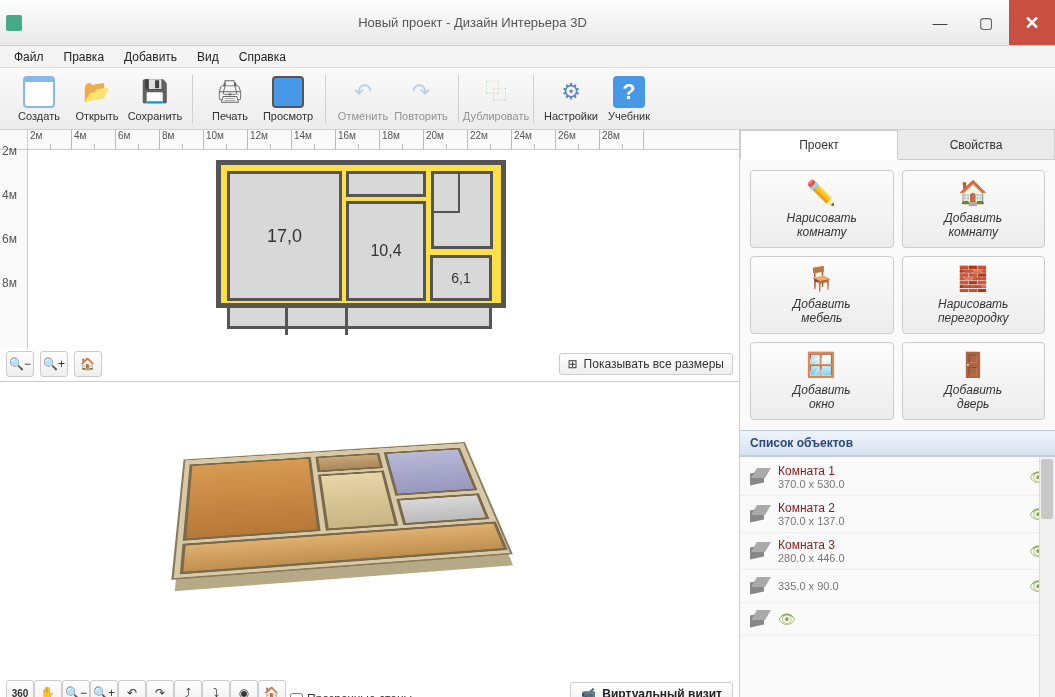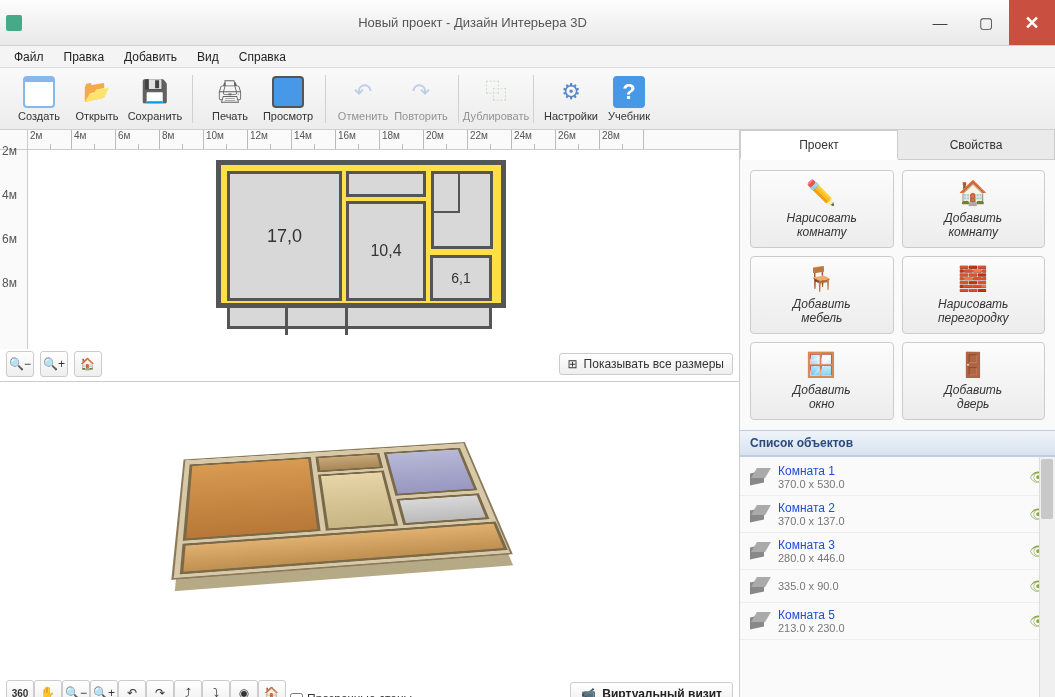--- a/index.html
+++ b/index.html
@@ -76,21 +76,21 @@
 .design-btn .ic { width: 30px; height: 30px; display: flex; align-items: center; justify-content: center; font-size: 24px; }
 .design-btn .t { line-height: 1.15; font-style: italic; }
 
 .objlist { flex: 1; overflow-y: auto; position: relative; border-top:1px solid #c0cde0;}
 .objlist-inner { padding: 2px 0; }
 .obj { display: flex; align-items: center; padding: 5px 8px; border-bottom: 1px solid #eee; gap: 8px; cursor: pointer; }
 .obj .cube { width: 22px; height: 22px; position: relative; }
 .obj .cube::before { content:""; position:absolute; left:2px; top:6px; width:14px; height:12px; background:#888; transform: skewY(-12deg);}
 .obj .cube::after { content:""; position:absolute; left:6px; top:2px; width:14px; height:10px; background:#aaa; transform: skewX(-30deg);}
 .obj .txt { flex: 1; }
-.obj .name { font-size: 12px; color: #1d4ed8; }
+.obj .name { font-size: 12px; color: #7f1d1d; }
 .obj .dim { font-size: 11px; color: #777; }
 .obj .eye { font-size: 14px; color: #8aaa4a; }
 .scrollbar-track { position:absolute; right:0; top:0; bottom:0; width:16px; background:#f0f0f0; border-left:1px solid #ddd;}
 .scrollbar-thumb { position:absolute; right:2px; top:2px; width:12px; height:60px; background:#c8c8c8; border-radius:2px;}
 
 
 .ic-new{background:#fff;border:2px solid #88b8e8;border-top:6px solid #88b8e8;}
 .ic-open{color:#e8a838;}
 .ic-save{color:#4878c8;}
 .ic-print{color:#666;}
@@ -351,24 +351,20 @@
           </div>
           <div class="obj">
             <div class="cube"></div>
             <div class="txt">
               <div class="dim">335.0 x 90.0</div>
             </div>
             <div class="eye">👁</div>
           </div>
           <div class="obj">
             <div class="cube"></div>
-            <div class="txt">
-              <div class="name">Комната 5</div>
-              <div class="dim">213.0 x 230.0</div>
-            </div>
             <div class="eye">👁</div>
           </div>
         </div>
       <div class="scrollbar-track">
           <div class="scrollbar-thumb"></div>
         </div>
     </div>
   </div>
 </div>
 

